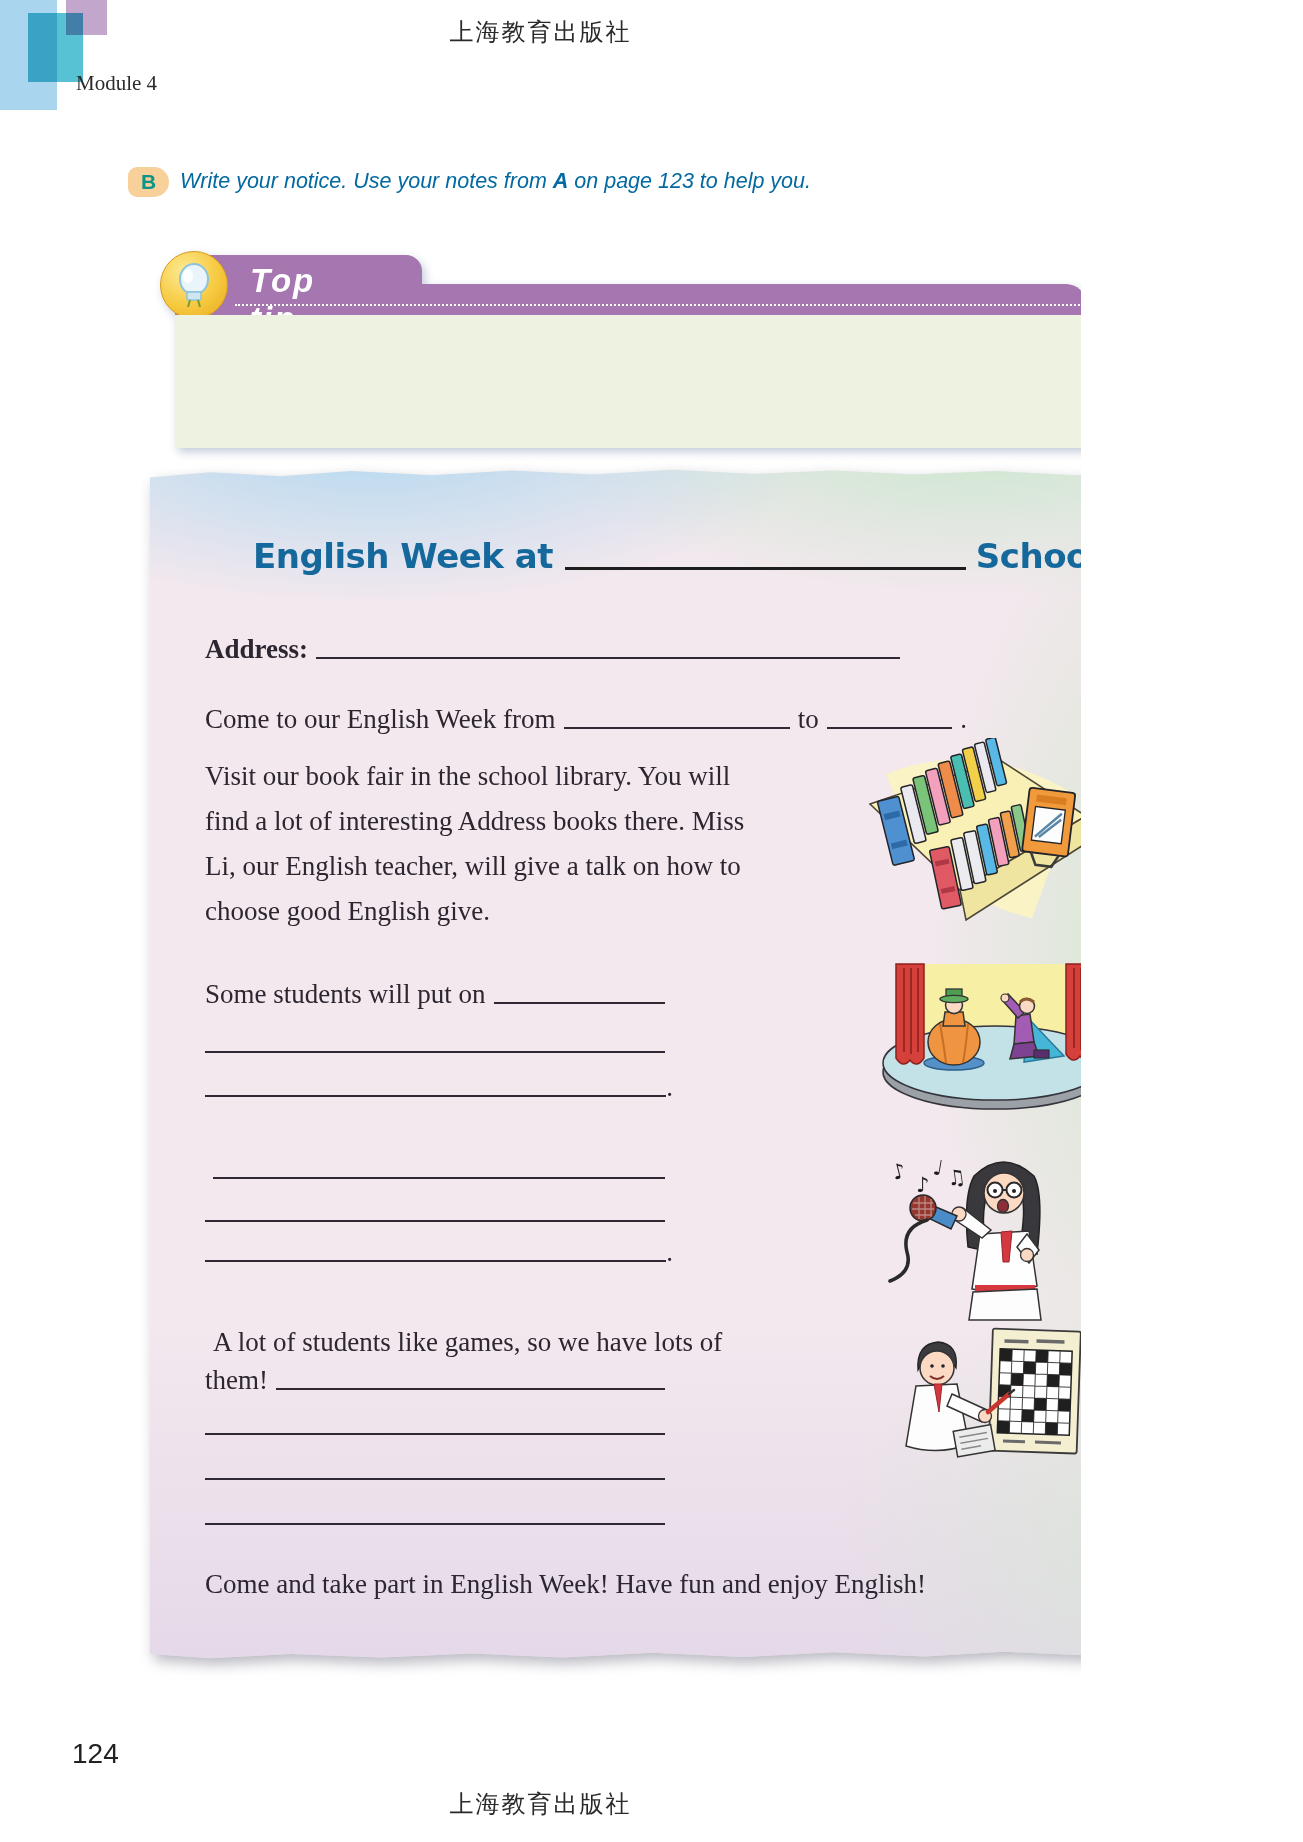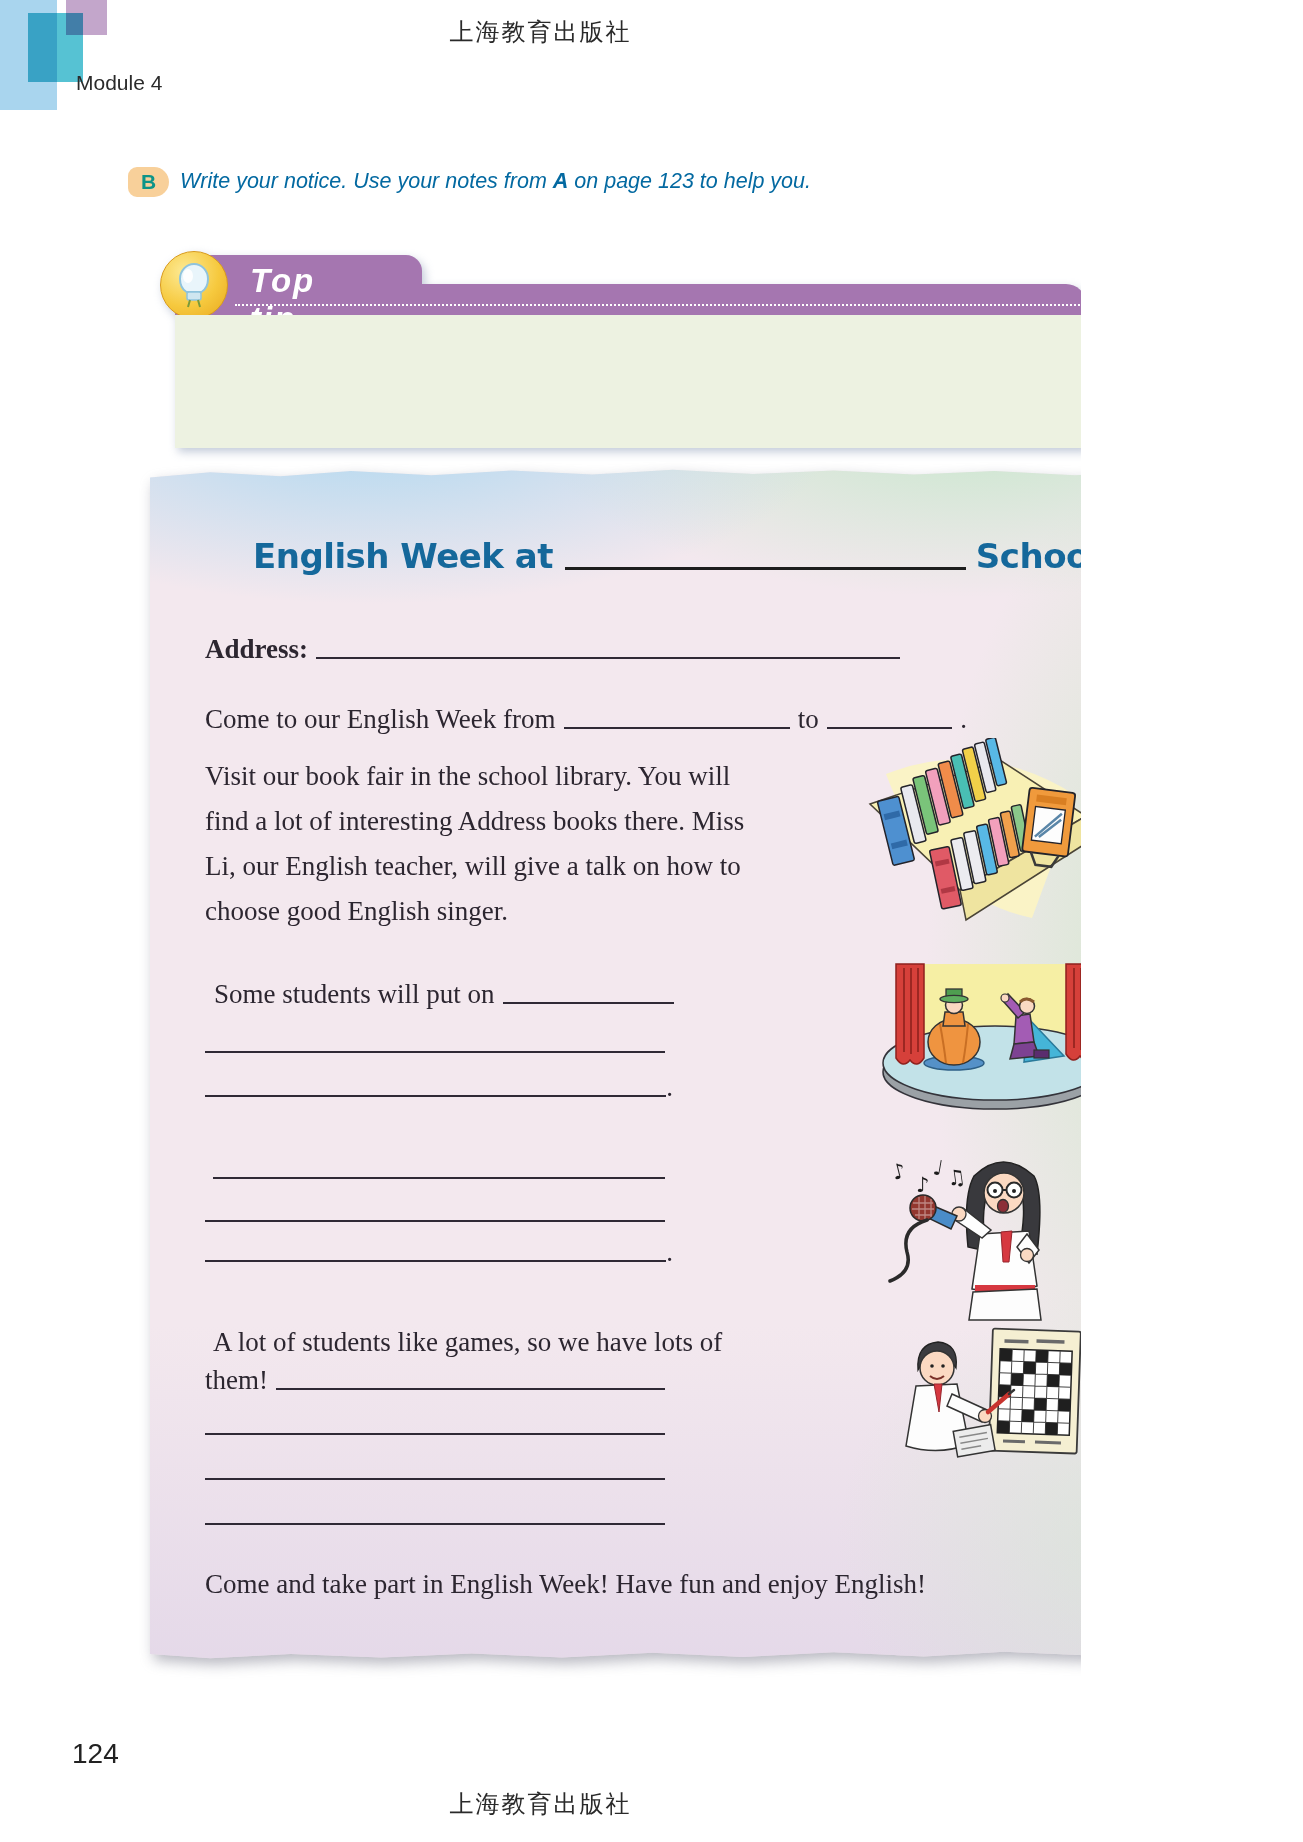--- a/index.html
+++ b/index.html
@@ -1,18 +1,18 @@
 <!DOCTYPE html>
 <html><head>
 <meta charset="utf-8">
 <style>
   html,body{margin:0;padding:0;background:#ffffff;}
   .page{position:relative;width:1081px;height:1842px;background:#ffffff;overflow:hidden;
         font-family:"Liberation Sans",sans-serif;color:#222;}
-  .abs{position:absolute;}
+  .abs{position:absolute;font-family:Liberation Serif, serif;}
 
   
   .pub{width:100%;text-align:center;font-family:"Liberation Serif",serif;font-size:24px;color:#2a2a2a;letter-spacing:2px;}
   .module{font-size:21px;color:#2b2b2b;}
   .pagenum{font-size:28px;color:#222;}
 
   
   .sq{position:absolute;mix-blend-mode:multiply;}
 
   
@@ -121,24 +121,24 @@
     <span class="blankf mid" style="flex:1.8;"></span>
     <span class="txt">to</span>
     <span class="blankf mid"></span>
     <span class="txt">.</span>
   </div>
 
   <div>
     <div class="serifline" style="left:205px;top:757px;">Visit our book fair in the school library. You will</div>
     <div class="serifline" style="left:205px;top:802px;">find a lot of interesting Address books there. Miss</div>
     <div class="serifline" style="left:205px;top:847px;">Li, our English teacher, will give a talk on how to</div>
-    <div class="serifline" style="left:205px;top:892px;">choose good English singer.</div>
-  </div>
-
-  <div class="fillrow" style="left:214px;top:972px;width:460px;">
+    <div class="serifline" style="left:205px;top:892px;">choose good English give.</div>
+  </div>
+
+  <div class="fillrow" style="left:205px;top:972px;width:460px;">
     <span class="txt">Some students will put on</span>
     <span class="blankf"></span>
   </div>
   <div class="wline" style="left:205px;top:1051px;width:460px;"></div>
   <div class="fillrow" style="left:205px;top:1065px;width:468px;">
     <span class="blankf" style="margin-left:0;"></span>
     <span class="txt">.</span>
   </div>
 
   <div class="fillrow" style="left:205px;top:1147px;width:460px;">

